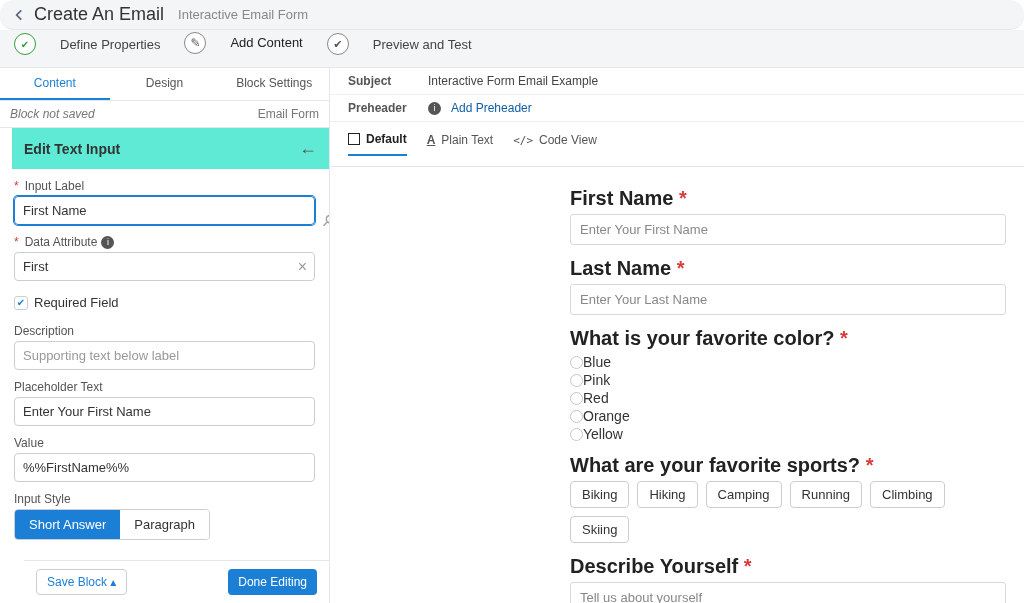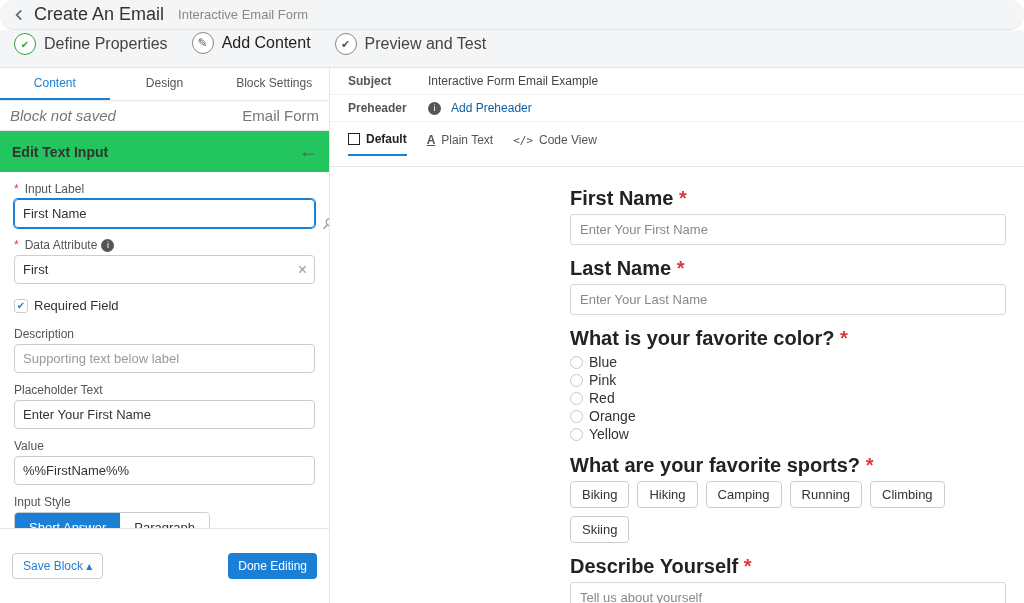--- a/index.html
+++ b/index.html
@@ -3,40 +3,40 @@
 <meta charset="utf-8">
 <style>
   * { box-sizing: border-box; margin: 0; padding: 0; }
   body { font-family: -apple-system, "Helvetica Neue", Arial, sans-serif; font-size: 13px; color: #333; background: #fff; width: 1024px; height: 603px; overflow: hidden; }
   .header { display: flex; align-items: center; padding: 6px 10px; background: #f4f5f6; border-bottom: 1px solid #e4e6e9; height: 30px; border-radius: 14px; }
   .back-chev { width: 18px; height: 18px; display: inline-flex; align-items: center; justify-content: center; color: #5a6a7a; cursor: pointer; }
   .title-main { font-size: 18px; color: #333; margin-left: 6px; }
   .title-sub { font-size: 13px; color: #888; margin-left: 14px; }
 
   .wizard { display: flex; align-items: center; gap: 24px; padding: 6px 14px; background: #f4f5f6; border-bottom: 1px solid #e4e6e9; height: 38px; }
-  .wiz-step { display: flex; align-items: center; gap: 8px; font-size: 16px; color: #444; cursor: pointer; padding-bottom: 16px; margin-bottom: -7px; }
+  .wiz-step { display: flex; align-items: center; gap: 24px; font-size: 13px; color: #444; cursor: pointer; padding-bottom: 16px; margin-bottom: -7px; }
   .wiz-step.active { border-bottom: 3px solid #1b7fd6; color: #222; }
   .wiz-icon { width: 22px; height: 22px; border: 1.5px solid #888; border-radius: 50%; display: inline-flex; align-items: center; justify-content: center; font-size: 11px; color: #555; background:#fff;}
   .wiz-icon.done { border-color: #2e9e3f; position: relative; }
   .wiz-icon.done::after { content: "✔"; color: #2e9e3f; font-size: 10px; }
   .wiz-icon.pencil::after { content: "✎"; font-size: 12px; }
   .wiz-icon.check::after { content: "✔"; font-size: 11px; }
 
   .split { display: flex; height: calc(100% - 68px); }
   .left { width: 330px; border-right: 1px solid #e4e6e9; display: flex; flex-direction: column; background: #fff; }
   .right { flex: 1; display: flex; flex-direction: column; background: #fff; }
 
   .left-tabs { display: flex; border-bottom: 1px solid #e4e6e9; }
   .left-tab { flex: 1; text-align: center; padding: 8px 0; font-size: 12px; color: #555; cursor: pointer; }
   .left-tab.active { color: #1b7fd6; border-bottom: 2px solid #1b7fd6; }
 
-  .left-status { display: flex; justify-content: space-between; padding: 6px 10px; font-size: 15px; color: #777; font-style: italic; border-bottom: 1px solid #e4e6e9; }
+  .left-status { display: flex; justify-content: space-between; padding: 6px 10px; font-size: 12px; color: #777; font-style: italic; border-bottom: 1px solid #e4e6e9; }
   .left-status .right-lbl { font-style: normal; }
 
-  .panel-head { background: #22c55e; padding: 10px 12px; display: flex; justify-content: space-between; align-items: center; }
+  .panel-head { background: #5eead4; padding: 10px 12px; display: flex; justify-content: space-between; align-items: center; margin-left: 12px; }
   .panel-head h3 { font-size: 14px; font-weight: 600; color: #333; }
   .back-arrow { font-size: 18px; color: #555; cursor: pointer; }
 
   .panel-body { flex: 1; overflow-y: auto; padding: 10px 14px 6px; display: flex; flex-direction: column; gap: 10px; }
   .fld { display: flex; flex-direction: column; gap: 3px; }
   .fld-label { font-size: 12px; color: #555; display: flex; align-items: center; gap: 4px; }
   .req { color: #d93a3a; margin-right: 2px; }
   .info-icon { width: 13px; height: 13px; border-radius: 50%; background: #555; color: #fff; font-size: 9px; display: inline-flex; align-items: center; justify-content: center; }
   .txt-input { border: 1px solid #c9ced4; border-radius: 4px; padding: 6px 8px; font-size: 13px; width: 100%; outline: none; }
   .txt-input.focused { border-color: #1b7fd6; box-shadow: 0 0 0 1px #1b7fd6; }
@@ -47,42 +47,42 @@
 
   .chk-row { display: flex; align-items: center; gap: 6px; padding: 4px 0; }
   .chk { width: 14px; height: 14px; border: 1px solid #c9ced4; border-radius: 3px; display: inline-flex; align-items: center; justify-content: center; font-size: 10px; color: #1b7fd6; cursor: pointer;}
   .seg { display: flex; border: 1px solid #c9ced4; border-radius: 4px; overflow: hidden; width: max-content; }
   .seg-btn { padding: 7px 14px; font-size: 13px; cursor: pointer; background: #fff; }
   .seg-btn.active { background: #1b7fd6; color: #fff; }
 
   .done-row { display: flex; justify-content: flex-end; padding: 10px 14px 6px; }
   .btn-primary { background: #1b7fd6; color: #fff; border: none; border-radius: 4px; padding: 8px 16px; font-size: 13px; cursor: pointer; }
 
-  .left-footer { display: flex; justify-content: space-between; padding: 24px 12px; border-top: 1px solid #e4e6e9; }
+  .left-footer { display: flex; justify-content: space-between; padding: 8px 12px; border-top: 1px solid #e4e6e9; margin-left: 24px; }
   .btn-outline { background: #fff; border: 1px solid #c9ced4; color: #1b7fd6; border-radius: 4px; padding: 5px 10px; font-size: 12px; cursor: pointer; }
 
   .meta-row { display: flex; align-items: center; padding: 6px 18px; border-bottom: 1px solid #eef0f2; font-size: 12px; }
   .meta-key { width: 80px; font-weight: 600; color: #555; }
   .meta-val { color: #0f5fa3; cursor: pointer; }
   .meta-val.plain { color: #444; cursor: default; }
 
   .view-tabs { display: flex; gap: 20px; padding: 10px 18px; border-bottom: 1px solid #e4e6e9; }
   .vtab { display: flex; align-items: center; gap: 6px; font-size: 12px; color: #555; cursor: pointer; padding-bottom: 8px; }
   .vtab.active { color: #222; border-bottom: 2px solid #1b7fd6; font-weight: 600; }
   .sq-icon { width:12px;height:12px;border:1.5px solid currentColor; display:inline-block;}
   .a-icon { font-weight: bold; text-decoration: underline; }
   .code-icon { font-family: monospace; font-size: 11px; }
 
   .preview { flex: 1; overflow-y: auto; padding: 20px 18px 18px 240px; }
   .pv-field { margin-bottom: 12px; }
   .pv-label { font-weight: 700; font-size: 20px; color: #222; margin-bottom: 4px; display: block; }
   .pv-label .req { font-weight: 700; }
   .pv-input { width: 100%; max-width: 440px; border: 1px solid #d5d9de; border-radius: 3px; padding: 7px 9px; font-size: 13px; color: #888; background: #fff; }
   .radio-list { display: flex; flex-direction: column; gap: 2px; margin-top: 2px; }
-  .radio-item { display: flex; align-items: center; gap: 6px; font-size: 14px; }
+  .radio-item { display: flex; align-items: center; font-size: 14px; }
   .radio { width: 13px; height: 13px; border: 1.5px solid #c0c7ce; border-radius: 50%; display: inline-block; }
   .pill-row { display: flex; gap: 8px; flex-wrap: wrap; margin-top: 4px; align-items: flex-end; }
   .pill { border: 1px solid #c9ced4; border-radius: 4px; padding: 5px 11px; font-size: 13px; cursor: pointer; }
   .textarea { width: 100%; max-width: 440px; height: 60px; border: 1px solid #d5d9de; border-radius: 3px; padding: 7px 9px; font-size: 13px; color: #888; resize: none; }
 </style>
 </head>
 <body>
 
 <div class="header">
   <span class="back-chev">

